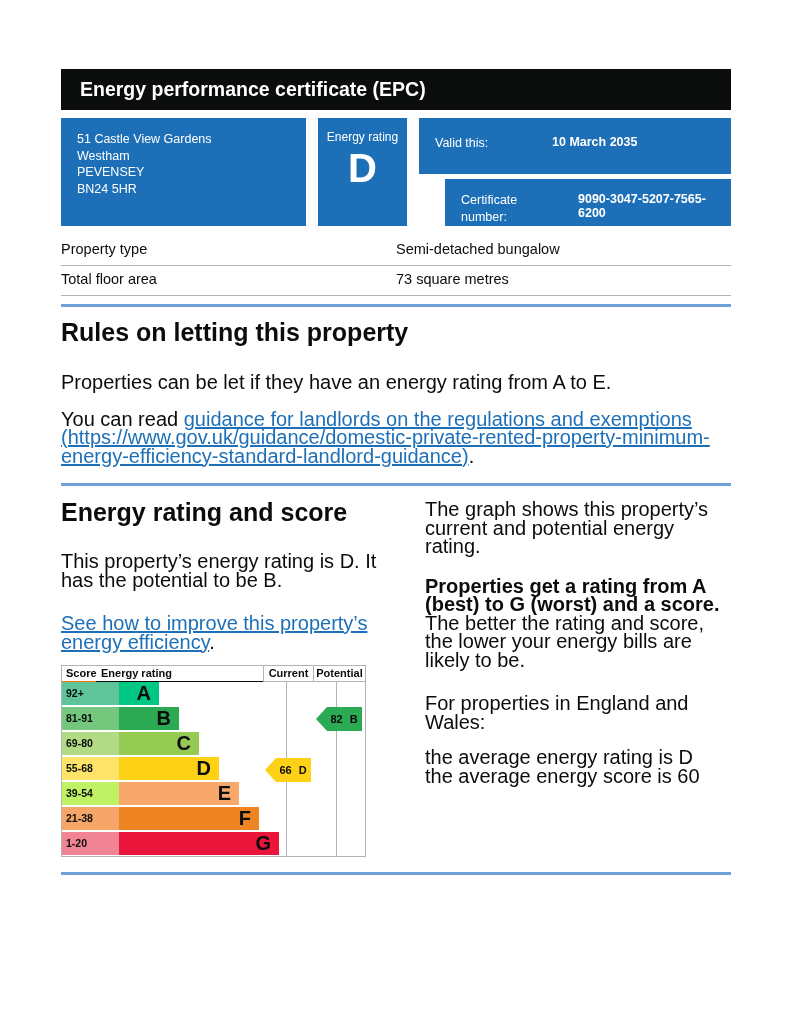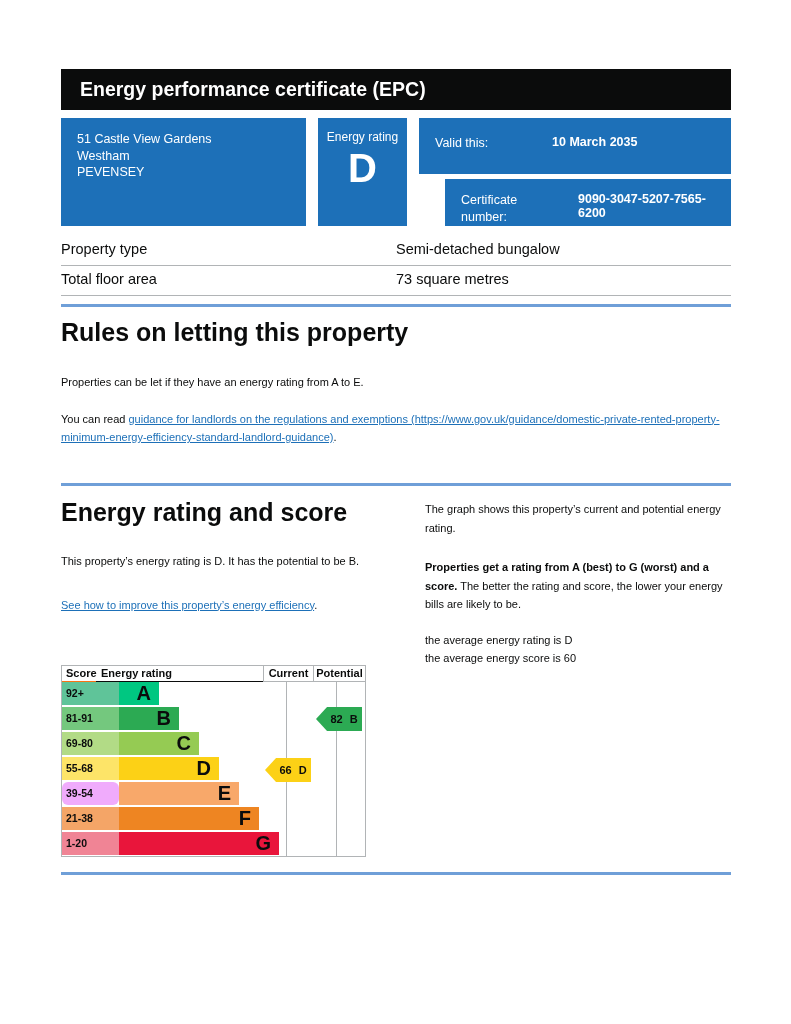--- a/index.html
+++ b/index.html
@@ -33,21 +33,21 @@
   .fact-row { display:flex; border-bottom:1px solid #b1b4b6; padding:5px 0 8px 0; font-size:14.5px; }
   .fact-row .fact-label { width:50%; }
   .fact-row .fact-value { width:50%; }
 
   .blue-rule { position:absolute; left:61px; width:670px; height:3px; background:#6f9fd8; }
   .rule-1 { top:304px; }
   .rule-2 { top:483px; }
   .rule-3 { top:872px; }
 
   h2.section-heading { font-size:25px; font-weight:bold; color:#0b0c0c; }
-  .body-text { font-size:11px; line-height:18.5px; color:#0b0c0c; }
+  .body-text { font-size:20px; line-height:18.5px; color:#0b0c0c; }
   a.doc-link { color:#1d70b8; text-decoration:underline; cursor:pointer; overflow-wrap:anywhere; }
 
   
   .letting { position:absolute; left:61px; top:318px; width:670px; }
   .letting p.p1 { margin-top:26px; }
   .letting p.p2 { margin-top:18px; }
 
   
   .col-left { position:absolute; left:61px; top:498px; width:330px; }
   .col-left .p1 { margin-top:25px; }
@@ -88,20 +88,21 @@
 
 <div class="page">
 
   <div class="black-bar">Energy performance certificate (EPC)</div>
 
   <div class="summary">
     <div class="blue-box address-box">
       <div>51 Castle View Gardens</div>
       <div>Westham</div>
       <div>PEVENSEY</div>
+      <div>BN24 5HR</div>
     </div>
     <div class="blue-box rating-box">
       <div class="rating-label">Energy rating</div>
       <div class="rating-letter">D</div>
     </div>
     <div class="summary-right">
       <div class="blue-box valid-box">
         <span class="kv-label">Valid this:</span>
         <span class="kv-value">10 March 2035</span>
       </div>
@@ -135,20 +136,21 @@
 
   <div class="col-left">
     <h2 class="section-heading">Energy rating and score</h2>
     <p class="body-text p1">This property’s energy rating is D. It has the potential to be B.</p>
     <p class="body-text p-link"><a class="doc-link" href="#">See how to improve this property’s energy efficiency</a><span>.</span></p>
   </div>
 
   <div class="col-right">
     <p class="body-text">The graph shows this property’s current and potential energy rating.</p>
     <p class="body-text p2"><span class="bold">Properties get a rating from A (best) to G (worst) and a score.</span><span> The better the rating and score, the lower your energy bills are likely to be.</span></p>
+    <p class="body-text p3">For properties in England and Wales:</p>
     <p class="body-text p4">
       <span>the average energy rating is D</span><br>
       <span>the average energy score is 60</span>
     </p>
   </div>
 
   <div class="epc-chart">
     <div class="chart-header">
       <div class="h-score">Score</div>
       <div class="h-rating">Energy rating</div>
@@ -190,21 +192,21 @@
       <div class="score-cell" style="background: rgb(253, 228, 104);">55-68</div>
       <div class="bar-area">
           <div class="bar" style="background: rgb(252, 209, 22); width: 100px;">
             <span class="band-letter">D</span>
           </div>
         </div>
       <div class="cell-current"></div>
         <div class="cell-potential"></div>
     </div>
     <div class="band-row">
-      <div class="score-cell" style="background: #f0abfc; border-radius: 6px;">39-54</div>
+      <div class="score-cell" style="background: #bef264;">39-54</div>
       <div class="bar-area">
           <div class="bar" style="background: rgb(248, 168, 106); width: 120px;">
             <span class="band-letter">E</span>
           </div>
         </div>
       <div class="cell-current"></div>
         <div class="cell-potential"></div>
     </div>
     <div class="band-row">
       <div class="score-cell" style="background: rgb(244, 165, 103);">21-38</div>

